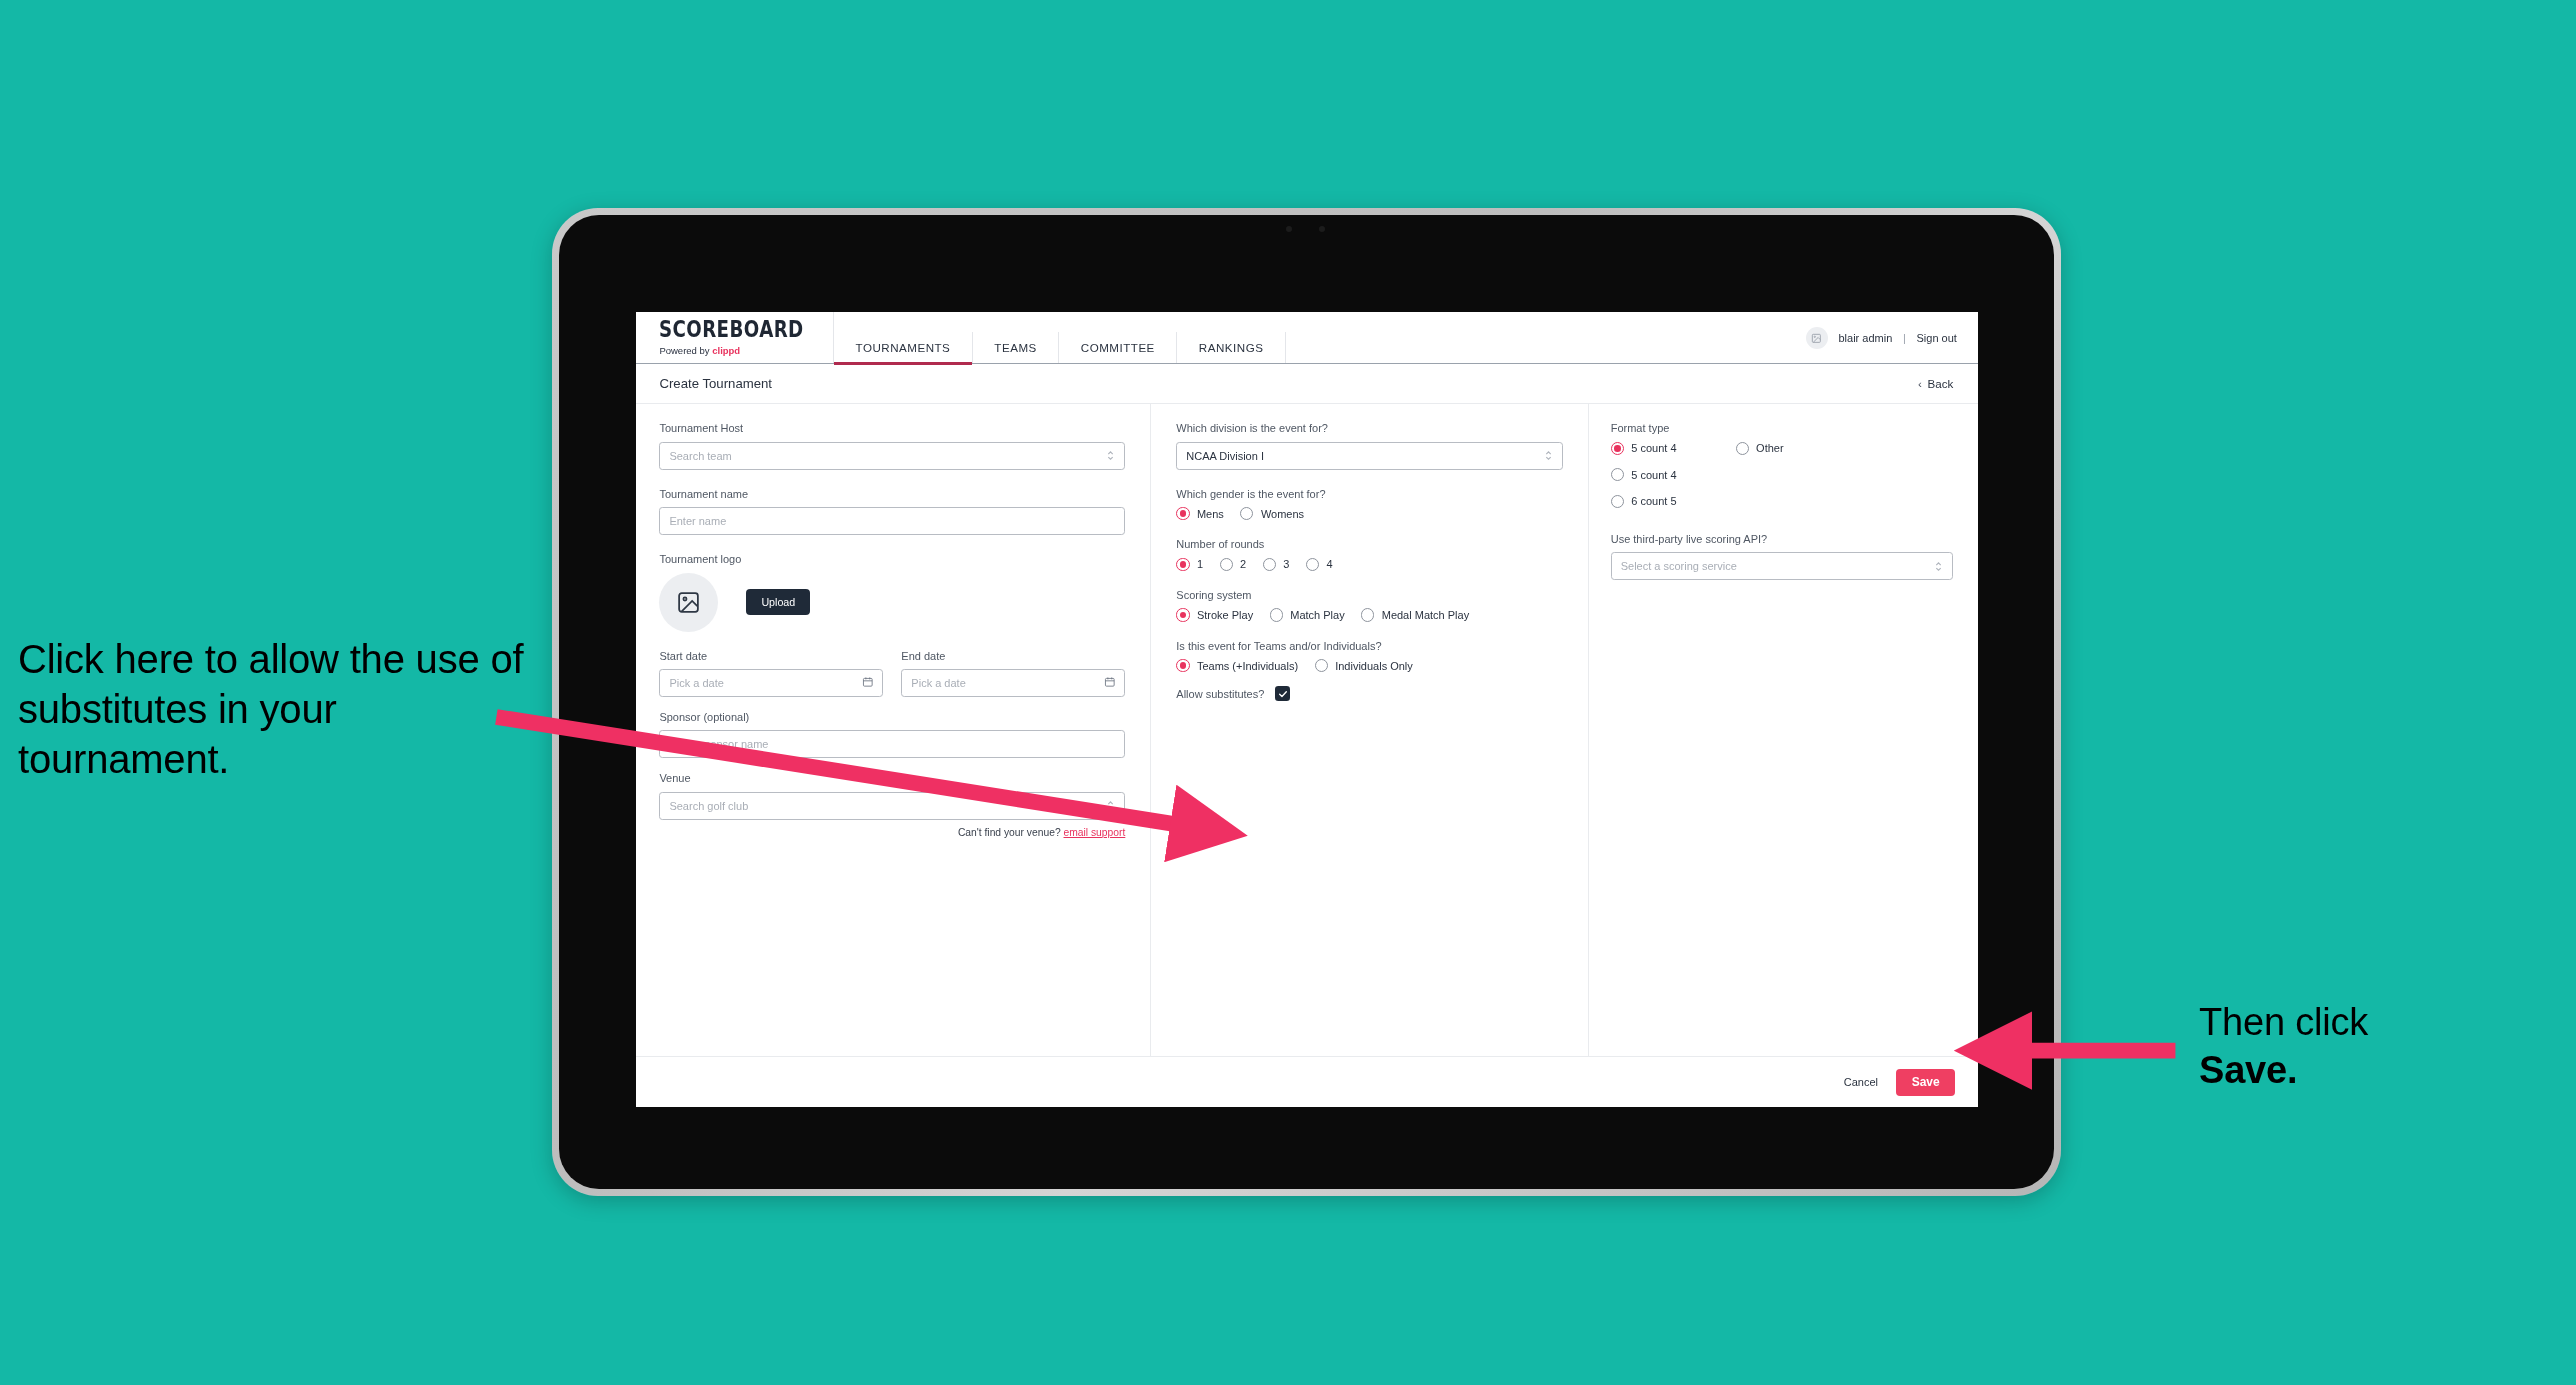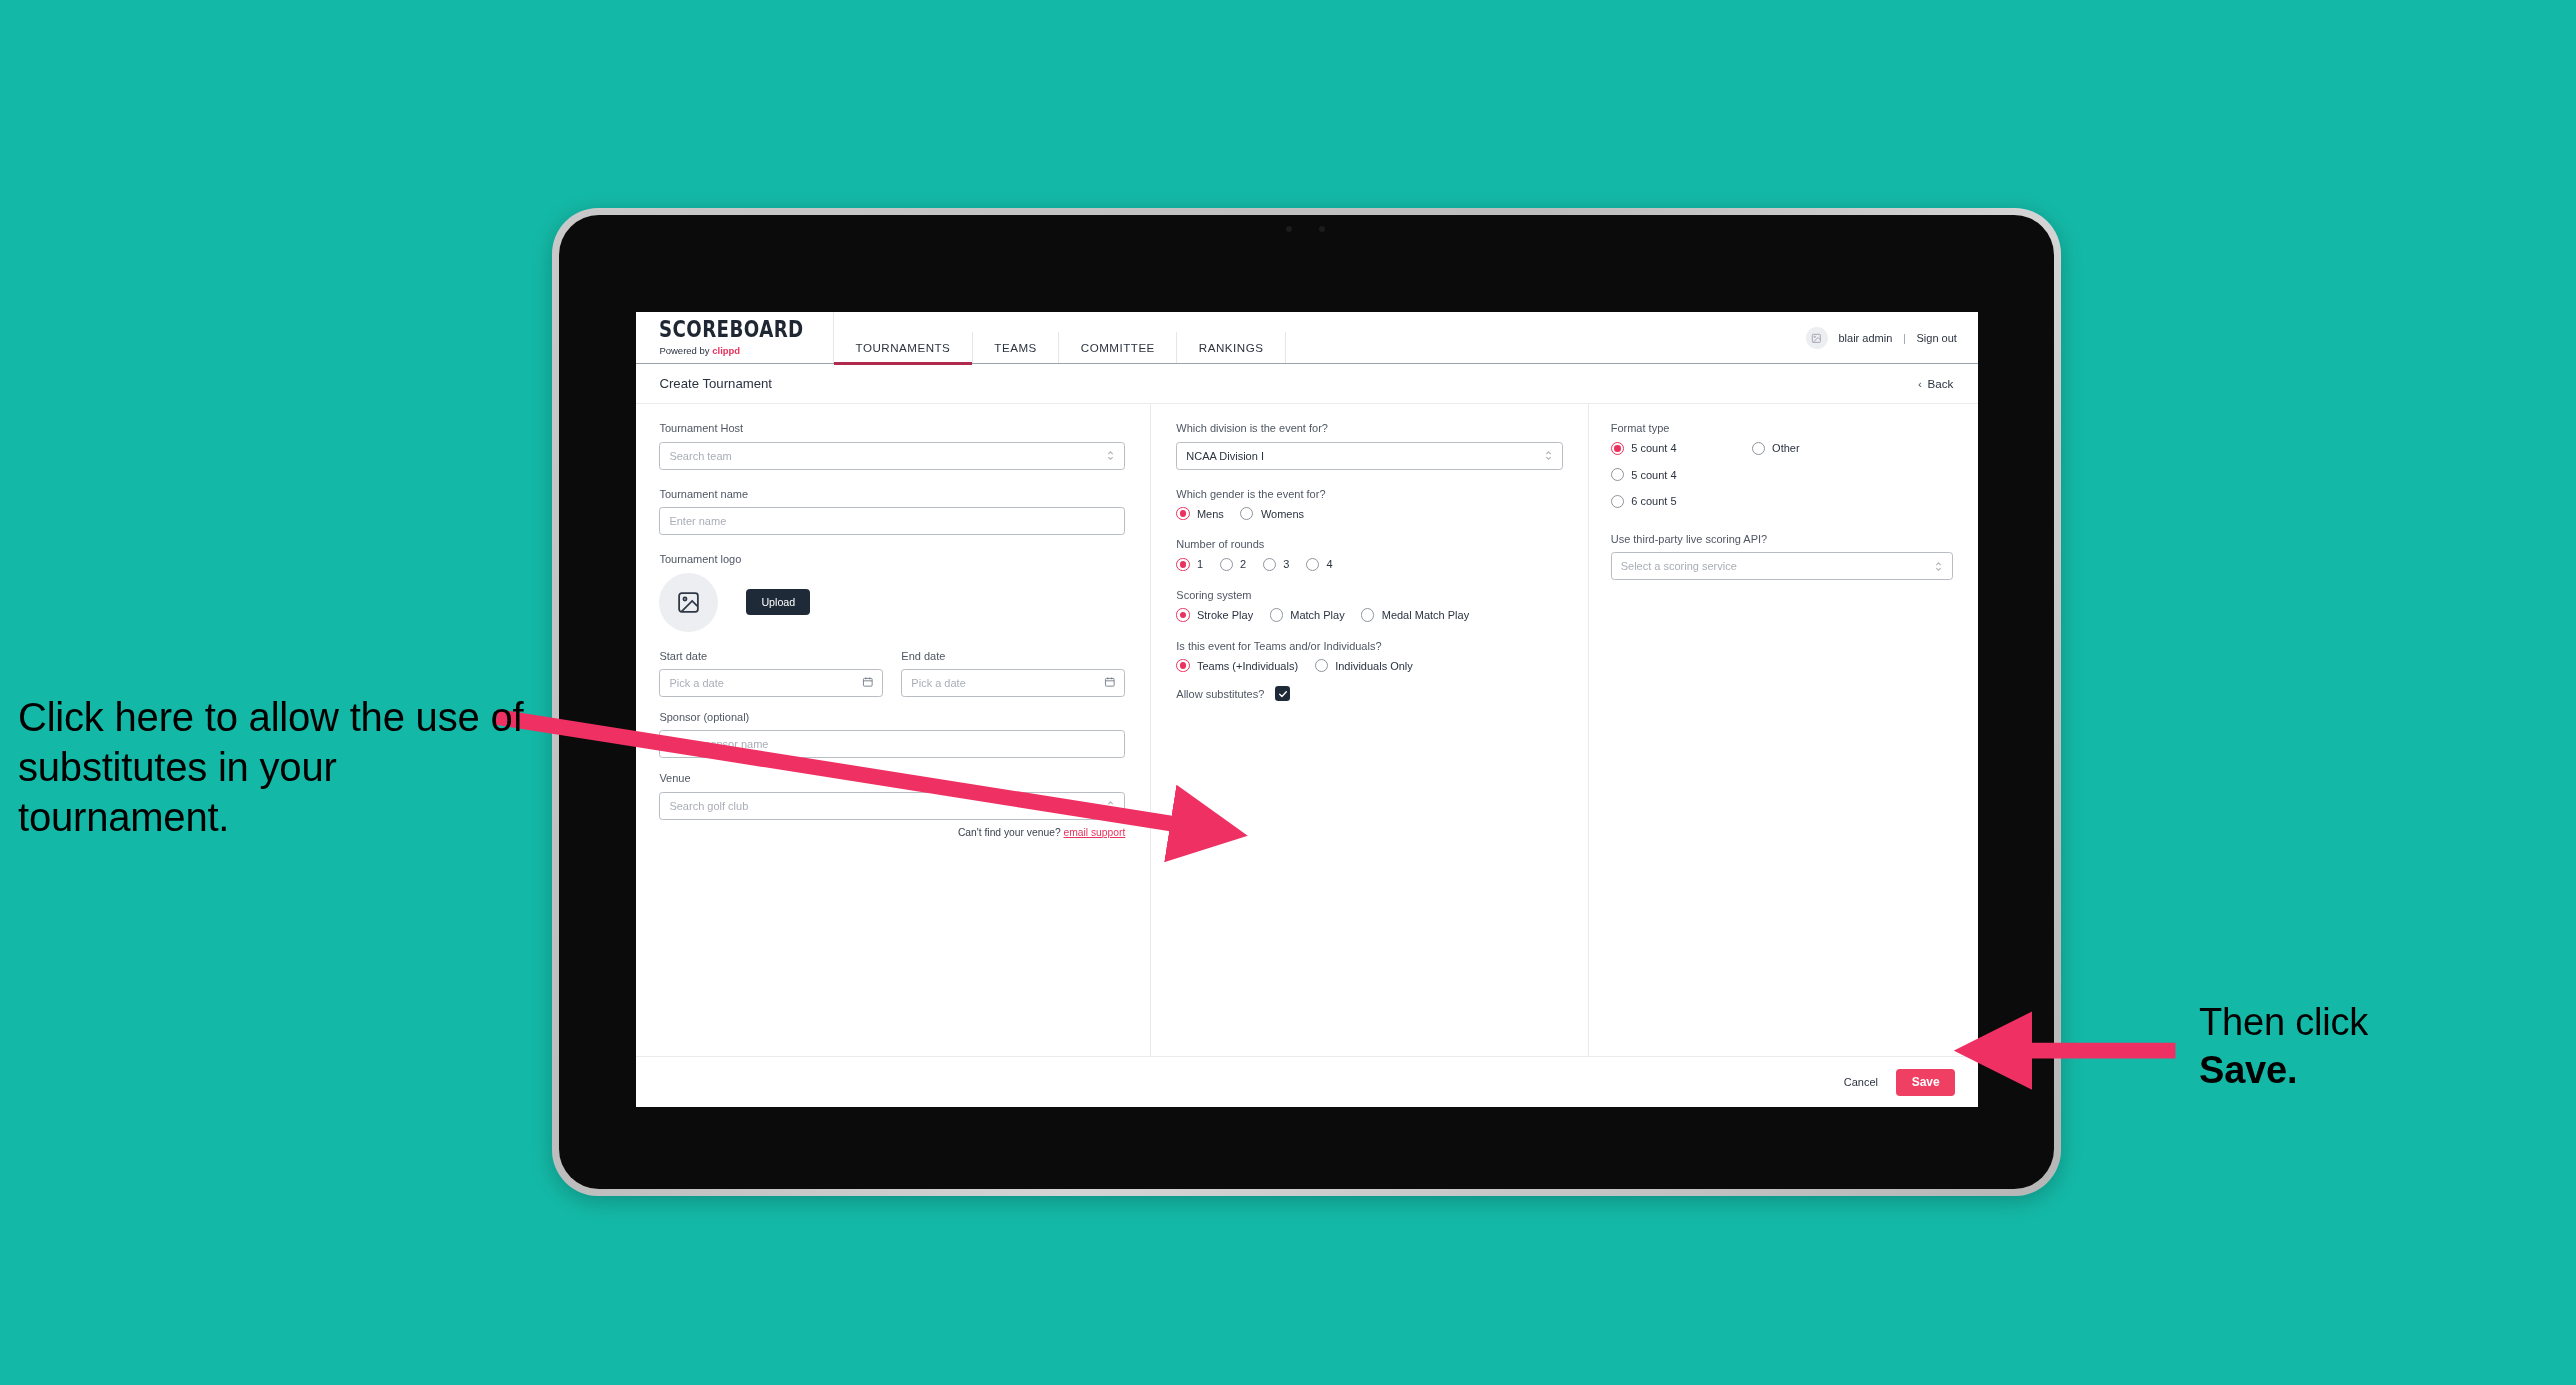--- a/index.html
+++ b/index.html
@@ -132,21 +132,21 @@
   .dot {
     width: 13.2px; height:13.2px; border-radius:50%; border:1.3px solid #8e949d;
     display:flex; align-items:center; justify-content:center; background:#fff; flex:none;
   }
   .radio.on .dot { border-color:#e8335e; }
   .radio.on .dot::after {
     content:""; width:6.6px; height:6.6px; border-radius:50%; background:#e8335e;
   }
 
   .radcol { display:flex; flex-direction:column; gap: 13.2px; }
-  .fmt-grid { display:flex; gap: 75px; }
+  .fmt-grid { display:flex; gap: 59px; }
 
   .chk-row { display:flex; align-items:center; gap: 10.7px; }
   .chkbox {
     width: 15px; height:15px; border-radius:3.3px; background:#1f2a38;
     display:flex; align-items:center; justify-content:center; cursor:pointer; flex:none;
   }
   .chkbox svg { display:block; }
 
   
   #appfooter {
@@ -157,21 +157,21 @@
   #save-btn {
     background:#ef3f62; color:#fff; font-size: 12px; font-weight:600;
     border-radius:4px; padding: 6.6px 15.7px; cursor:pointer;
   }
 
   
   .anno {
     position:absolute; color:#000; font-family:"Liberation Sans", sans-serif;
     line-height: 1.25; letter-spacing: -0.2px;
   }
-  #anno-left { left: 18px; top: 692px; width: 529px; font-size: 40px; }
+  #anno-left { left: 18px; top: 634px; width: 529px; font-size: 40px; }
   #anno-right { left: 2199px; top: 999px; width: 347px; font-size: 38px; }
   #anno-right .strong { font-weight: 700; }
 
   #arrows { position:absolute; left:0; top:0; width:2576px; height:1386px; pointer-events:none; }
 </style>
 </head>
 <body>
 
 <div id="stage">
 

